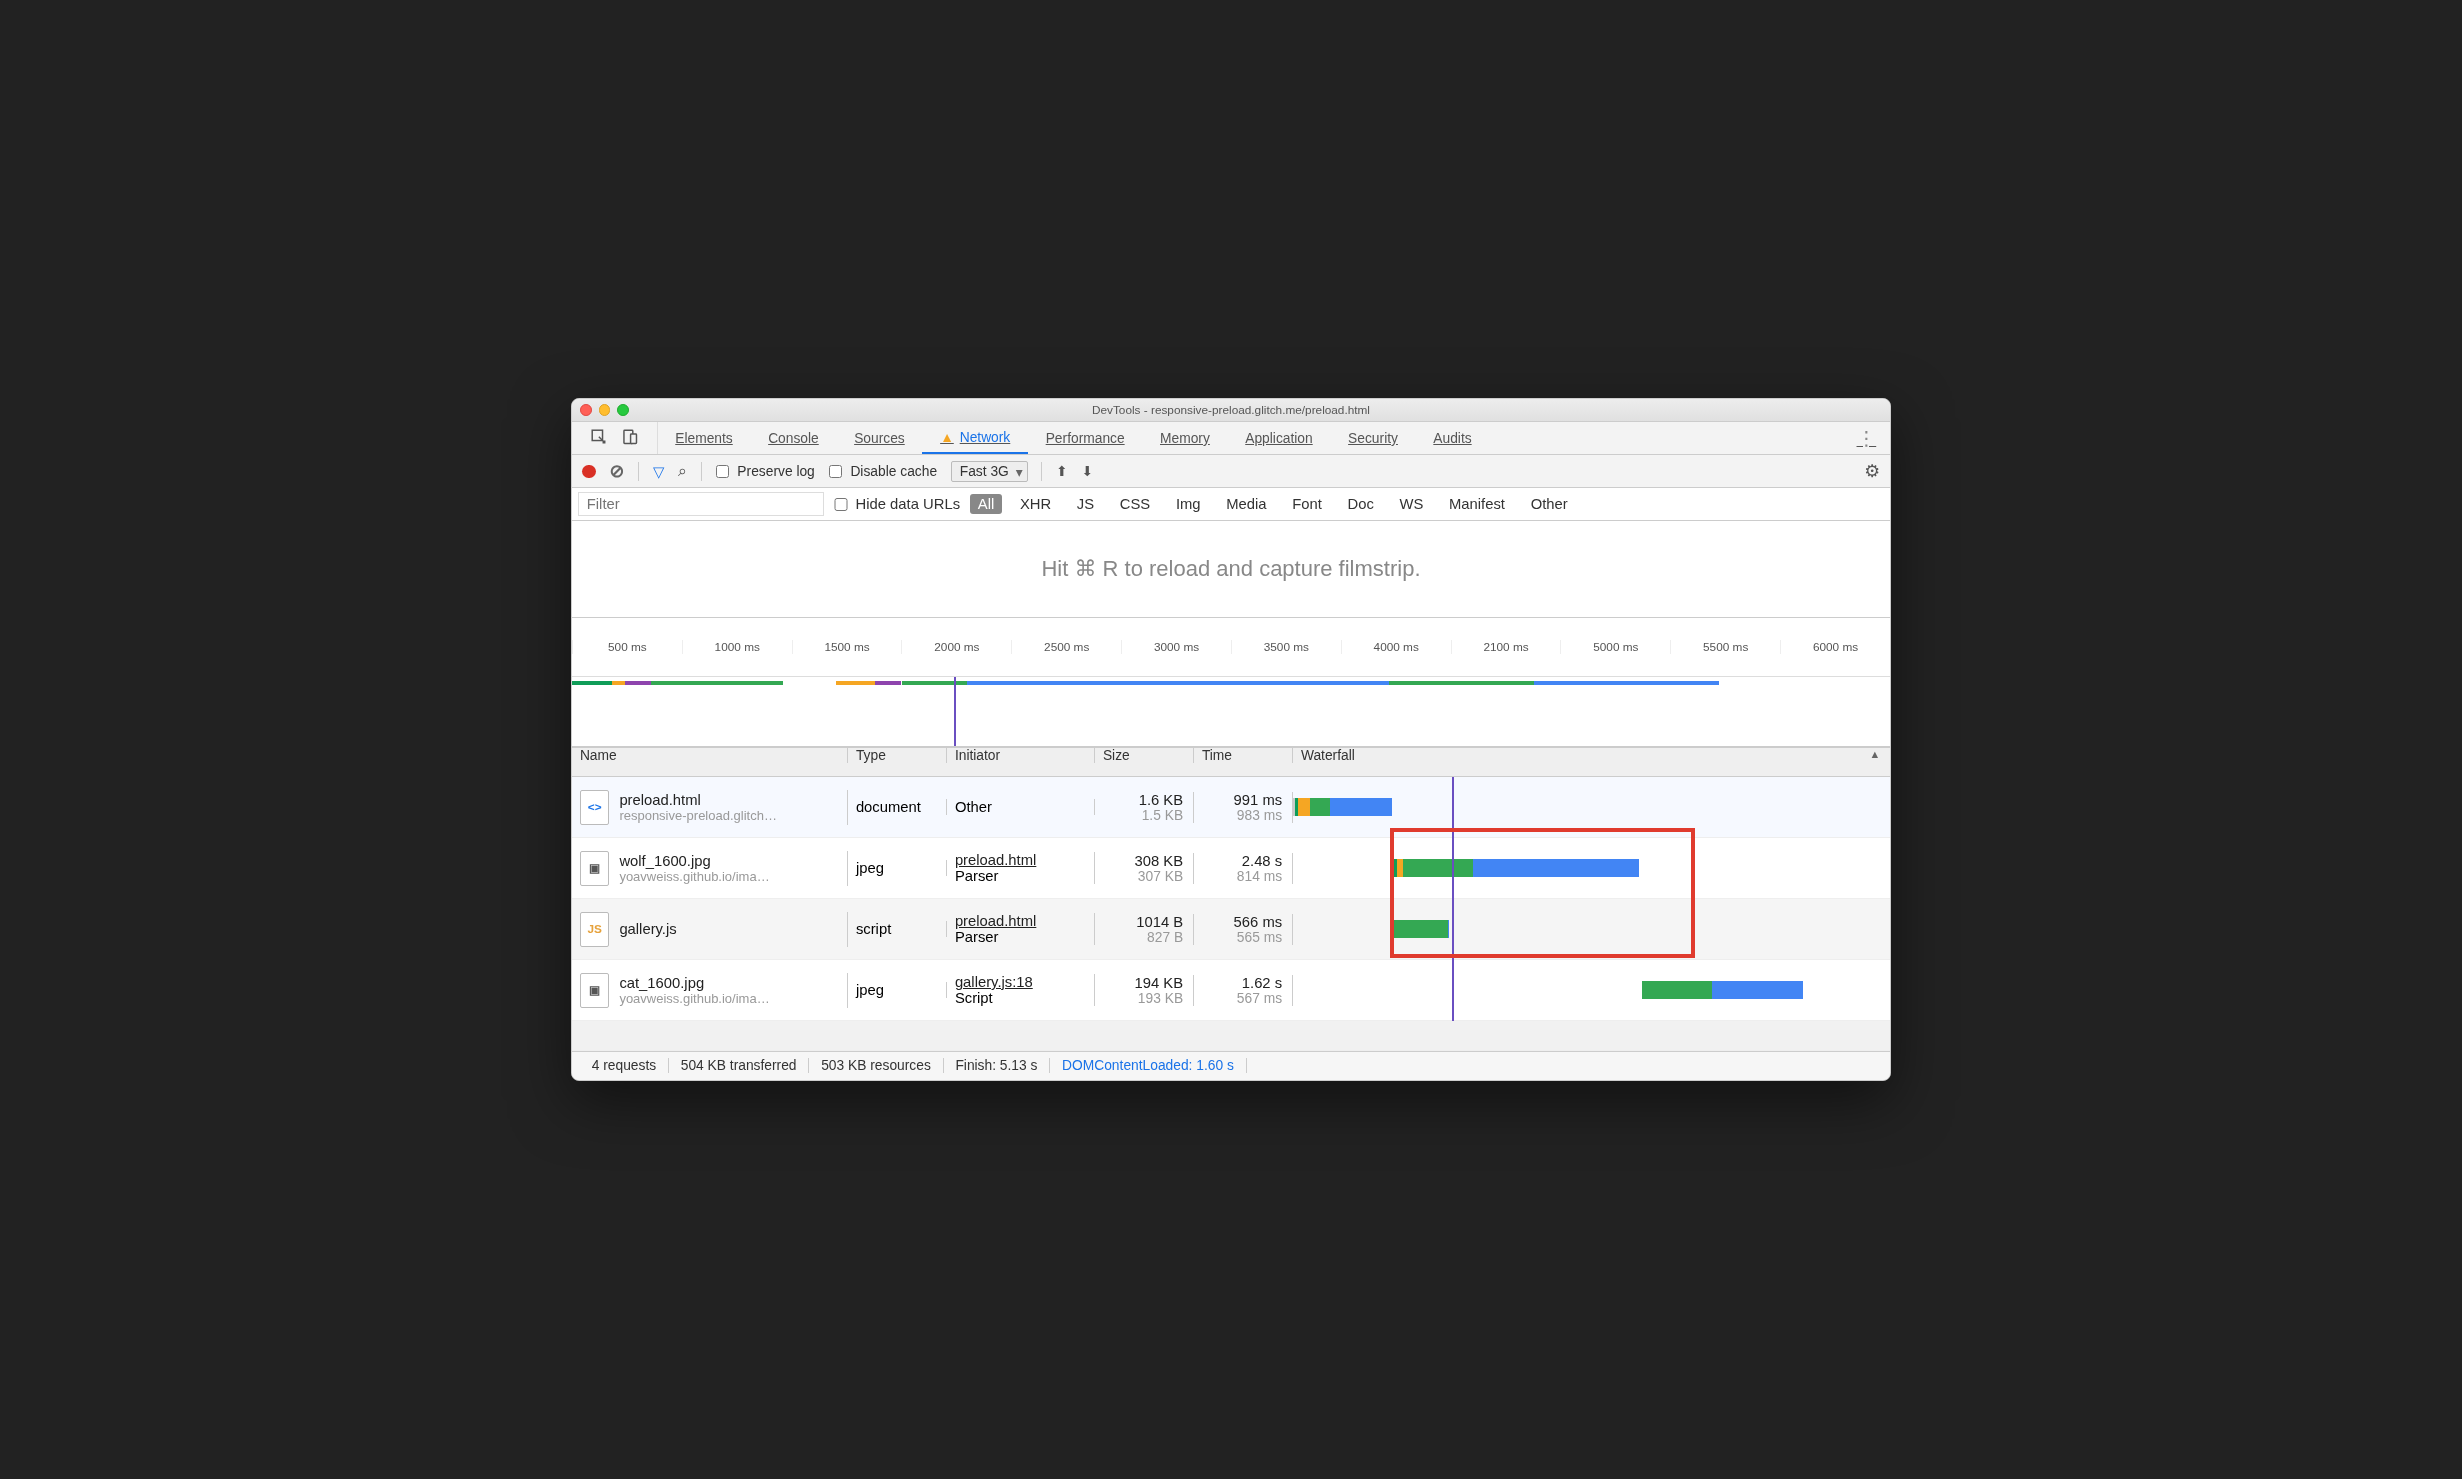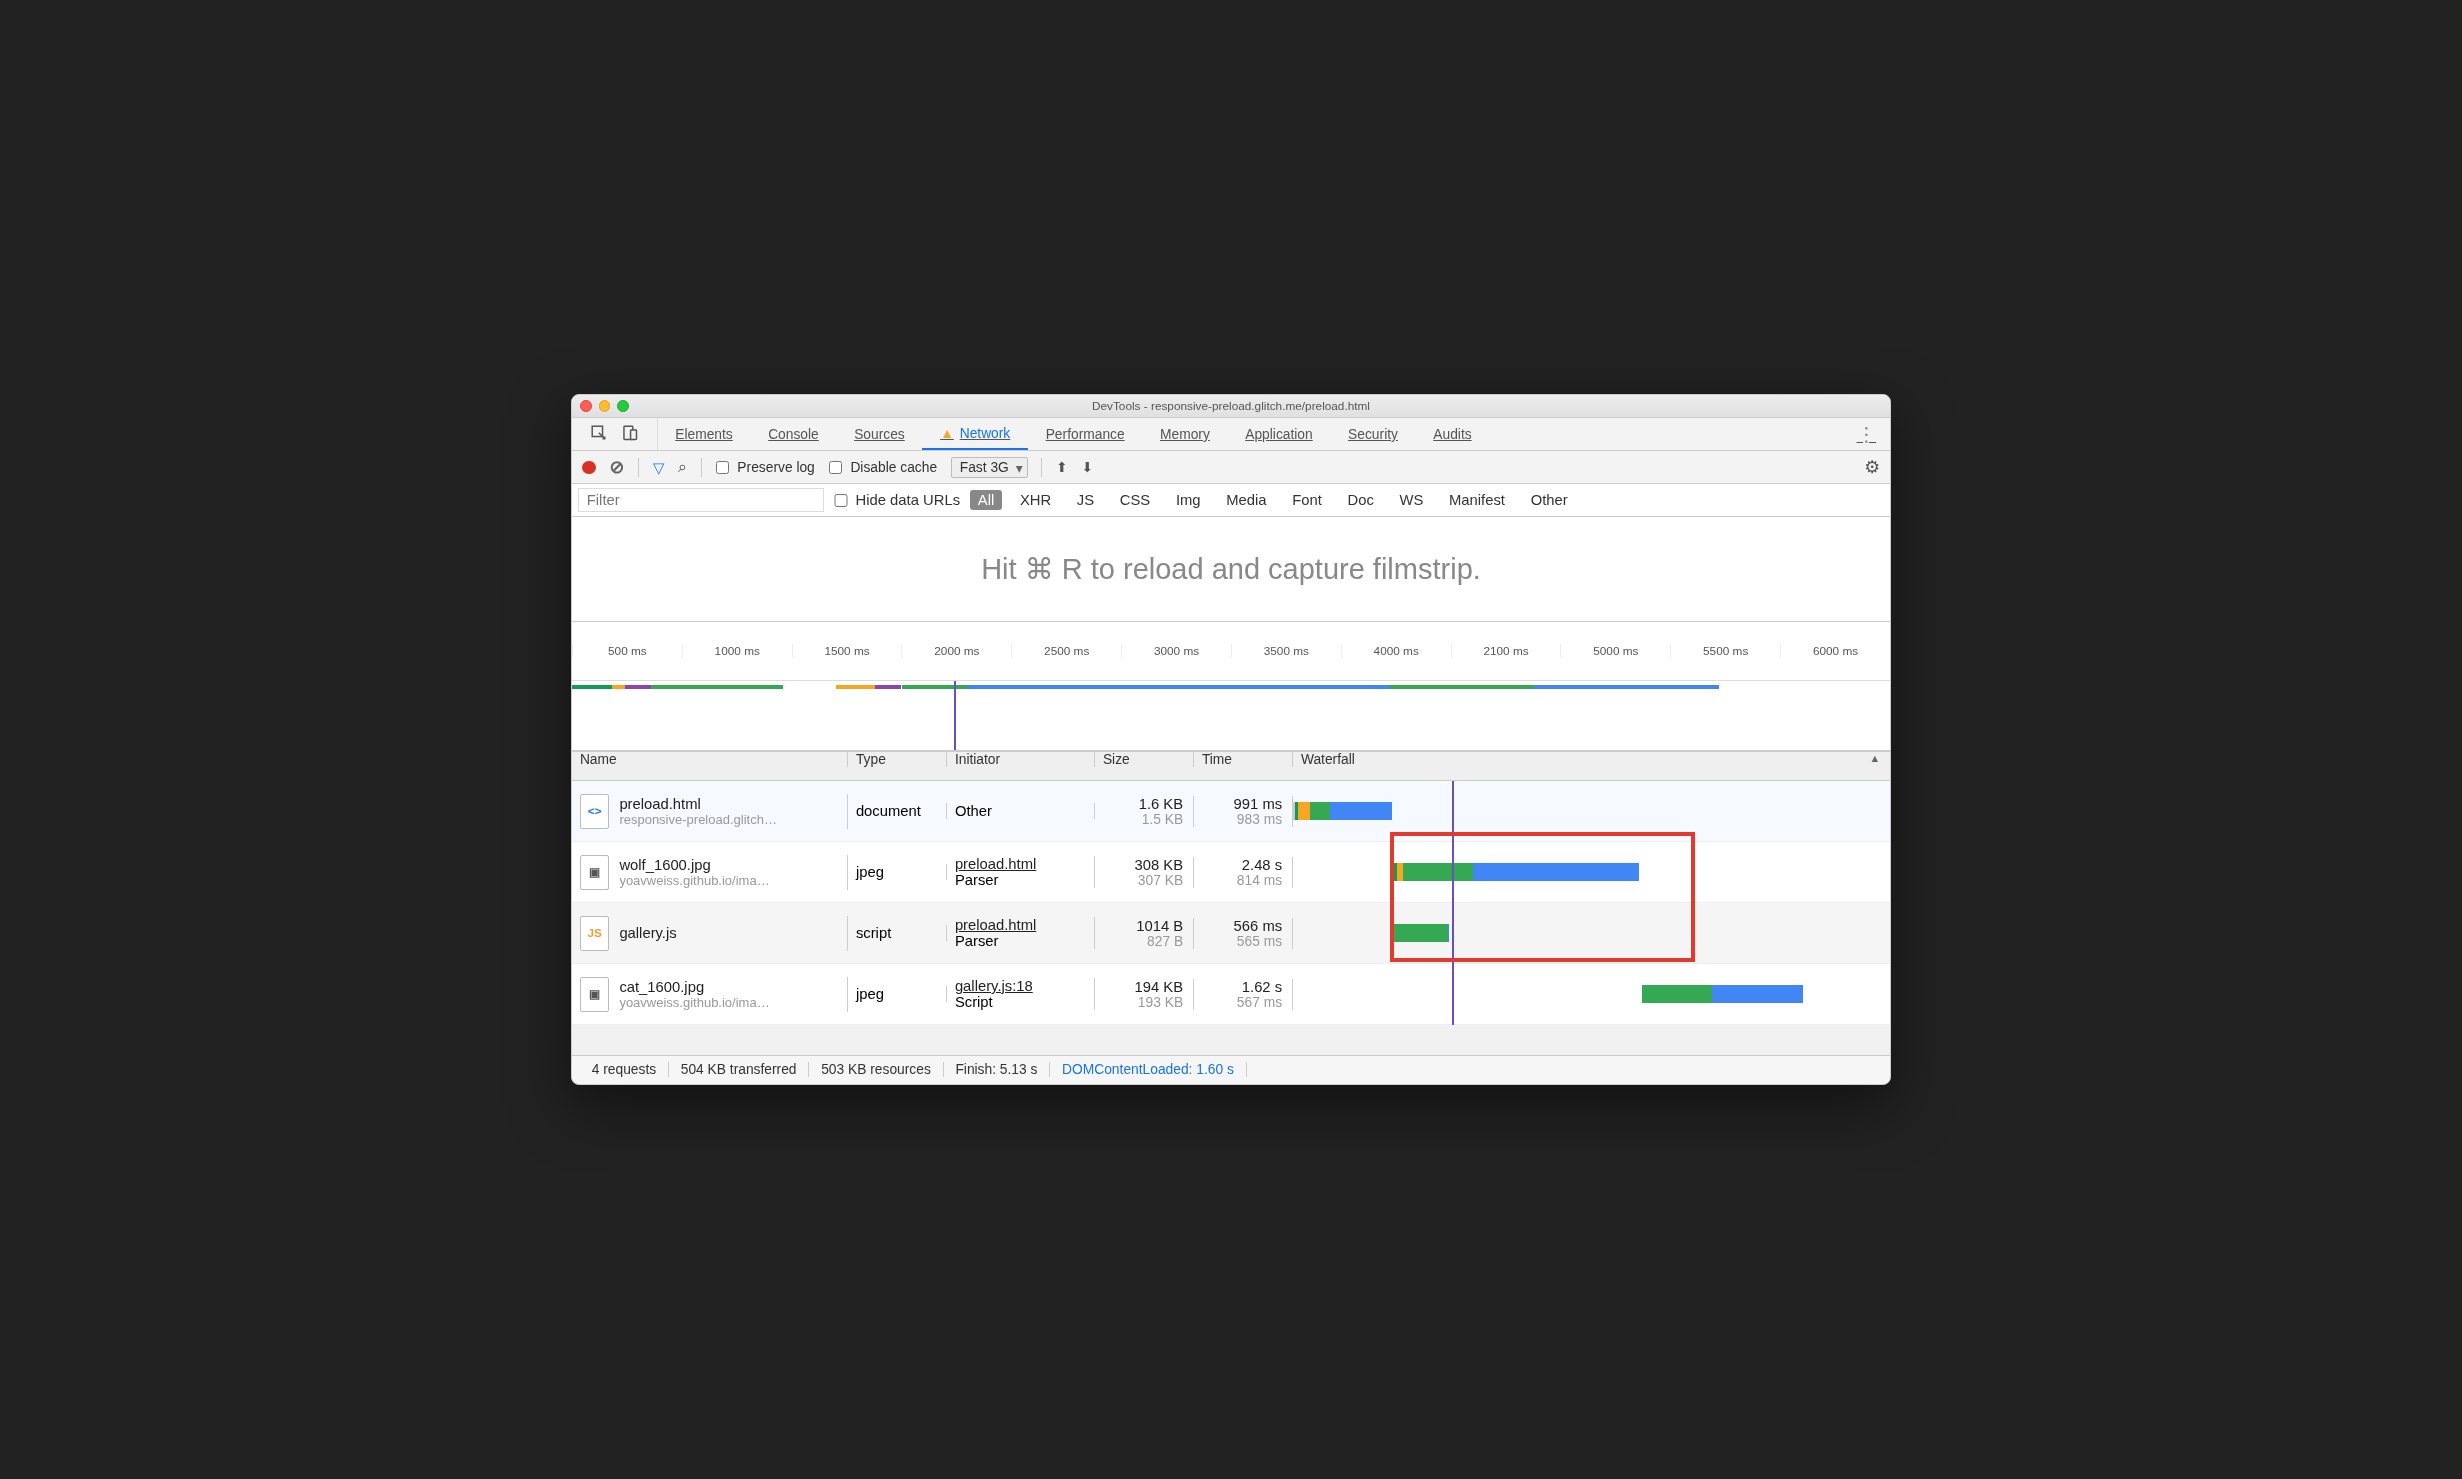--- a/index.html
+++ b/index.html
@@ -25,21 +25,21 @@
 .funnel{color:#1a73e8;font-size:14.8px;}
 .chk{display:flex;align-items:center;gap:8px;}
 .chk input{width:13.8px;height:13.8px;}
 .select{border:1px solid #bbb;background:#eee;padding:2px 17.7px 2px 7.9px;font-size:13.8px;border-radius:2px;position:relative;}
 .select::after{content:"▾";position:absolute;right:3.9px;color:#666;}
 .gear{font-size:17.7px;color:#555;margin-left:auto;}
 .filterbar{display:flex;align-items:center;height:33px;background:#fff;border-bottom:1px solid #ccc;font-size:14.8px;color:#333;padding:0 5.9px;gap:9.9px;}
 .filterbar input.filter{border:1px solid #ddd;padding:3px 7.9px;width:246px;font-size:14.8px;color:#888;}
 .pill{padding:2px 7.9px;border-radius:3px;cursor:pointer;}
 .pill.selected{background:#888;color:#fff;}
-.hint{background:#fff;text-align:center;color:#888;font-size:29px;padding:35px 0;border-bottom:1px solid #ccc;}
+.hint{background:#fff;text-align:center;color:#888;font-size:22px;padding:35px 0;border-bottom:1px solid #ccc;}
 .timeline{background:#fff;border-bottom:1px solid #ccc;position:relative;}
 .ticks{display:flex;font-size:11.8px;color:#555;border-bottom:1px solid #ddd;padding:22px 0;}
 .ticks div{flex:1;text-align:center;border-left:1px solid #eee;}
 .tlbars{height:69px;position:relative;}
 .tbar{position:absolute;height:3.9px;top:3.9px;}
 .vline{position:absolute;width:2px;background:#6a4fc1;top:0;bottom:0;}
 .grid-header{display:flex;background:#efefef;border-top:1px solid #ccc;border-bottom:1px solid #ccc;font-size:13.8px;color:#333;height:29.6px;align-items:flex-start;}
 .col-name{width:276px;padding-left:7.9px;border-right:1px solid #ccc;}
 .col-type{width:99px;padding-left:7.9px;border-right:1px solid #ccc;}
 .col-init{width:148px;padding-left:7.9px;border-right:1px solid #ccc;}

